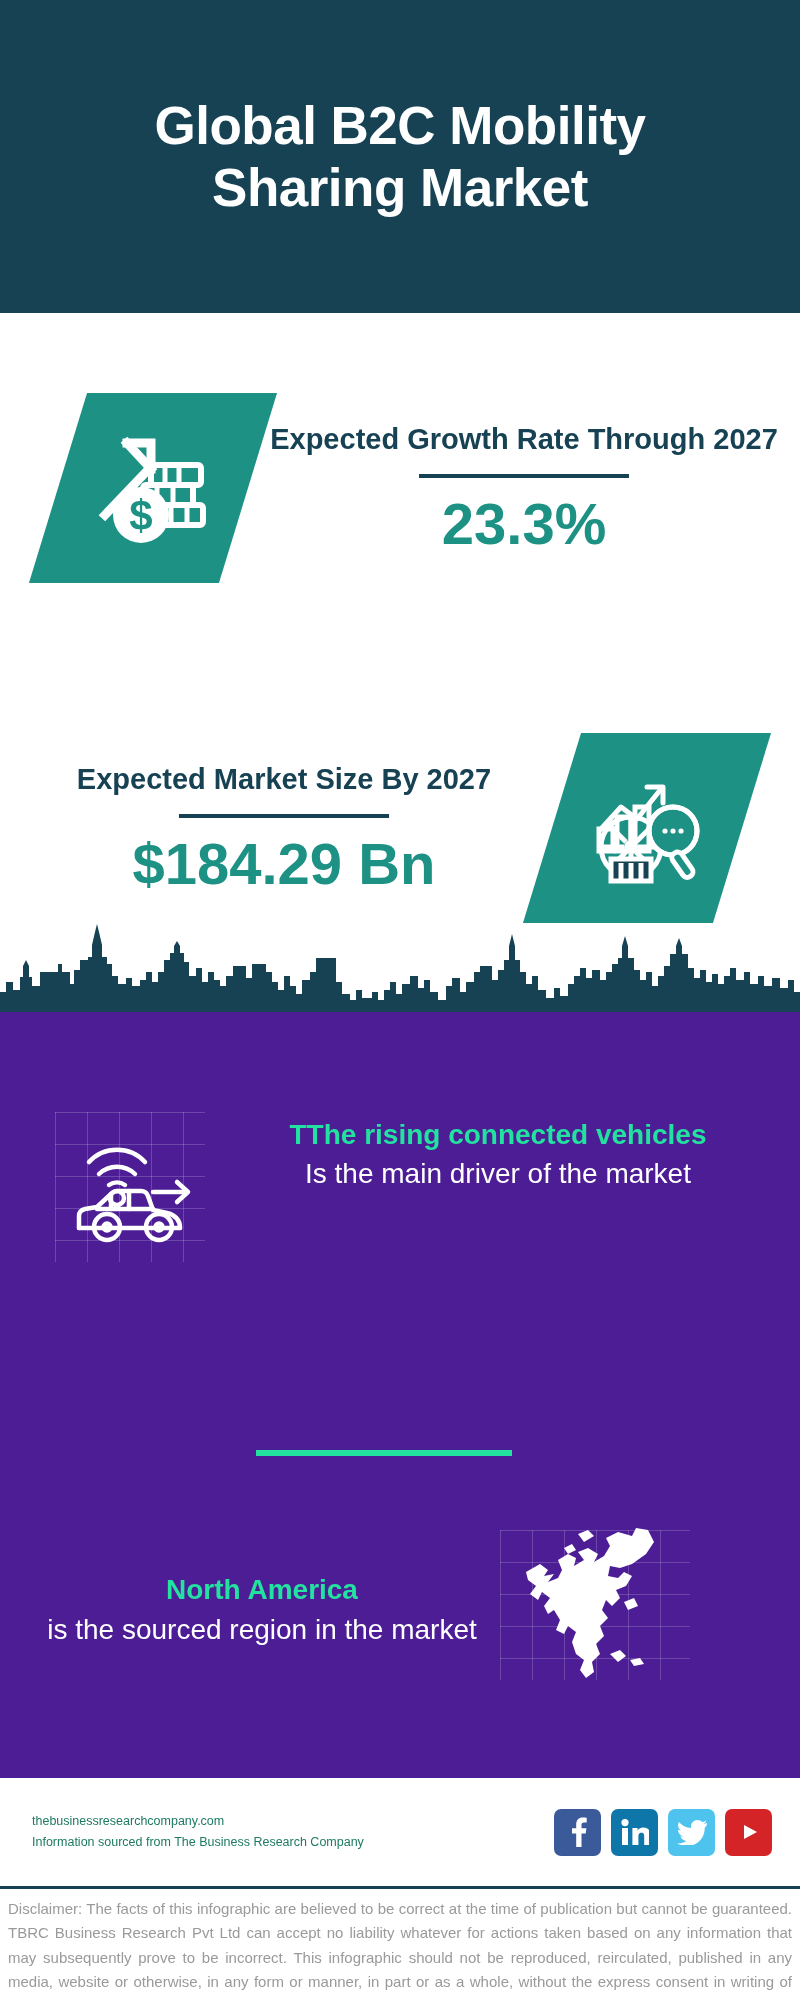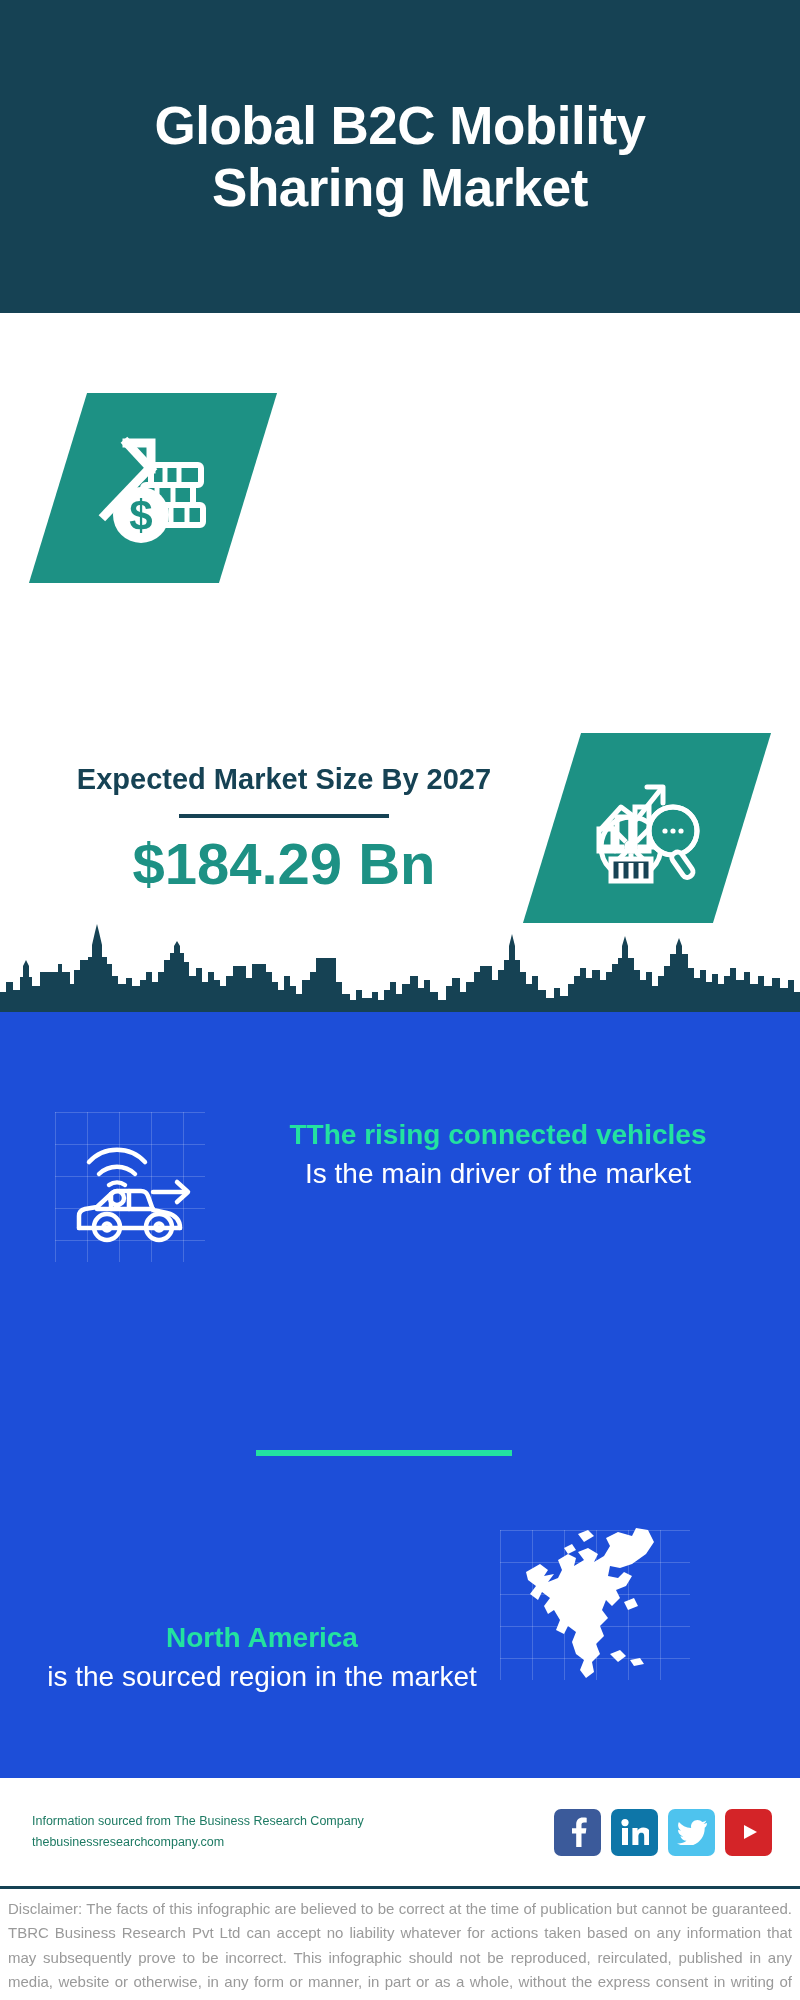--- a/index.html
+++ b/index.html
@@ -104,21 +104,21 @@
   .stat-two .para-icon { margin-right: 58px; }
   .stat-two .stat-text { padding-left: 30px; }
   .stat-two .stat-rule { margin-left: auto; margin-right: auto; }
 
   
   .dark-section {
     position: absolute;
     left: 0; top: 1010px;
     width: 800px;
     height: 768px;
-    background: #1d4ed8;
+    background: #4c1d95;
   }
   .skyline {
     position: absolute;
     left: 0;
     top: -90px;
     width: 800px;
     height: 92px;
     display: block;
   }
 
@@ -178,21 +178,21 @@
     height: 6px;
     background: #23e2a0;
   }
 
   
   .region-row {
     position: absolute;
     left: 0; top: 500px;
     width: 748px;
     display: flex;
-    align-items: flex-end;
+    align-items: center;
   }
   .region-text {
     flex: 1;
     text-align: center;
     padding: 14px 10px 0 34px;
   }
   .map-wrap {
     position: relative;
     width: 200px;
     height: 185px;
@@ -282,20 +282,25 @@
         <line x1="86" y1="36" x2="86" y2="56" stroke="#fff" stroke-width="5"></line>
         <rect x="50" y="56" width="50" height="20" rx="3" stroke="#fff" stroke-width="6" fill="none"></rect>
         <line x1="64" y1="56" x2="64" y2="76" stroke="#fff" stroke-width="5"></line>
         <line x1="80" y1="56" x2="80" y2="76" stroke="#fff" stroke-width="5"></line>
         <rect x="62" y="76" width="48" height="20" rx="3" stroke="#fff" stroke-width="6" fill="none"></rect>
         <line x1="78" y1="76" x2="78" y2="96" stroke="#fff" stroke-width="5"></line>
         <line x1="94" y1="76" x2="94" y2="96" stroke="#fff" stroke-width="5"></line>
         <circle cx="48" cy="86" r="28" fill="#fff"></circle>
         <text x="48" y="101" text-anchor="middle" font-family="Liberation Sans, sans-serif" font-size="42" font-weight="bold" fill="#1d9184">$</text>
       </svg>
+    </div>
+    <div class="stat-text">
+      <div class="stat-label">Expected Growth Rate Through 2027</div>
+      <div class="stat-rule"></div>
+      <div class="stat-value">23.3%</div>
     </div>
   </div>
 
   <div class="stat-two">
     <div class="stat-text">
       <div class="stat-label">Expected Market Size By 2027</div>
       <div class="stat-rule"></div>
       <div class="stat-value">$184.29 Bn</div>
     </div>
     <div class="para-icon">
@@ -379,22 +384,22 @@
           <path fill="#ffffff" d="M50 34 L58 30 L62 36 L54 40 Z"></path>
           <path fill="#ffffff" d="M64 20 L74 16 L80 22 L70 28 Z"></path>
           <path fill="#ffffff" d="M110 88 L120 84 L124 92 L114 96 Z"></path>
         </svg>
       </div>
     </div>
   </div>
 
   <div class="footer">
     <div class="footer-text">
+      <div>thebusinessresearchcompany.com</div>
       <div>Information sourced from The Business Research Company</div>
-      <div>thebusinessresearchcompany.com</div>
     </div>
     <div class="social-row">
       <div class="social-btn sb-facebook">
         <svg width="22" height="30" viewBox="0 0 22 30">
             <path fill="#fff" d="M14.5 30V16.5h4.2l.7-5.2h-4.9V8c0-1.5.4-2.5 2.6-2.5h2.6V.8C19.2.7 17.6.5 15.8.5c-3.9 0-6.6 2.4-6.6 6.8v3.9H5v5.2h4.2V30h5.3z"></path>
           </svg>
       </div>
       <div class="social-btn sb-linkedin">
         <svg width="28" height="27" viewBox="0 0 28 27">
             <rect x="1" y="9" width="6" height="17" fill="#fff"></rect>

